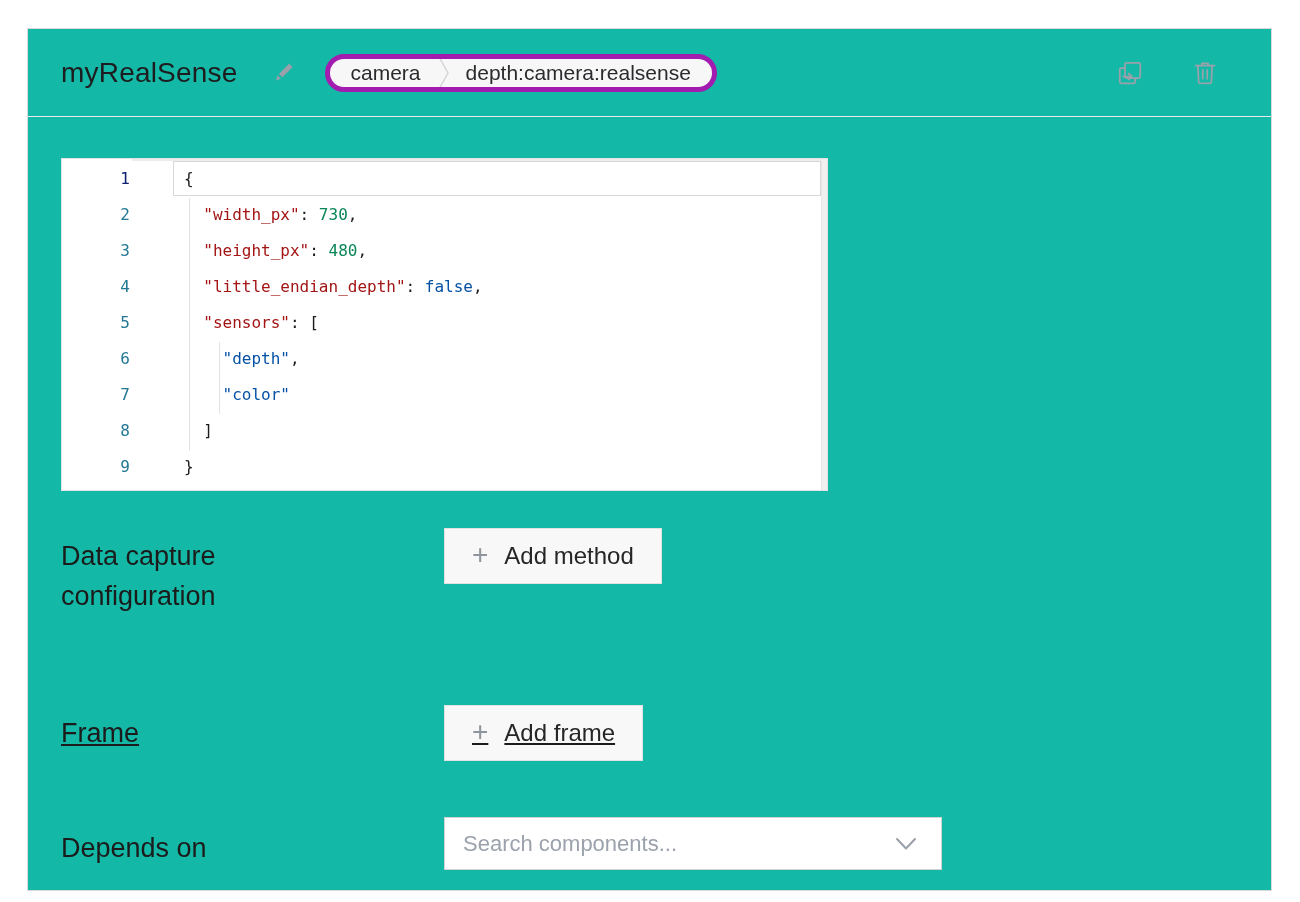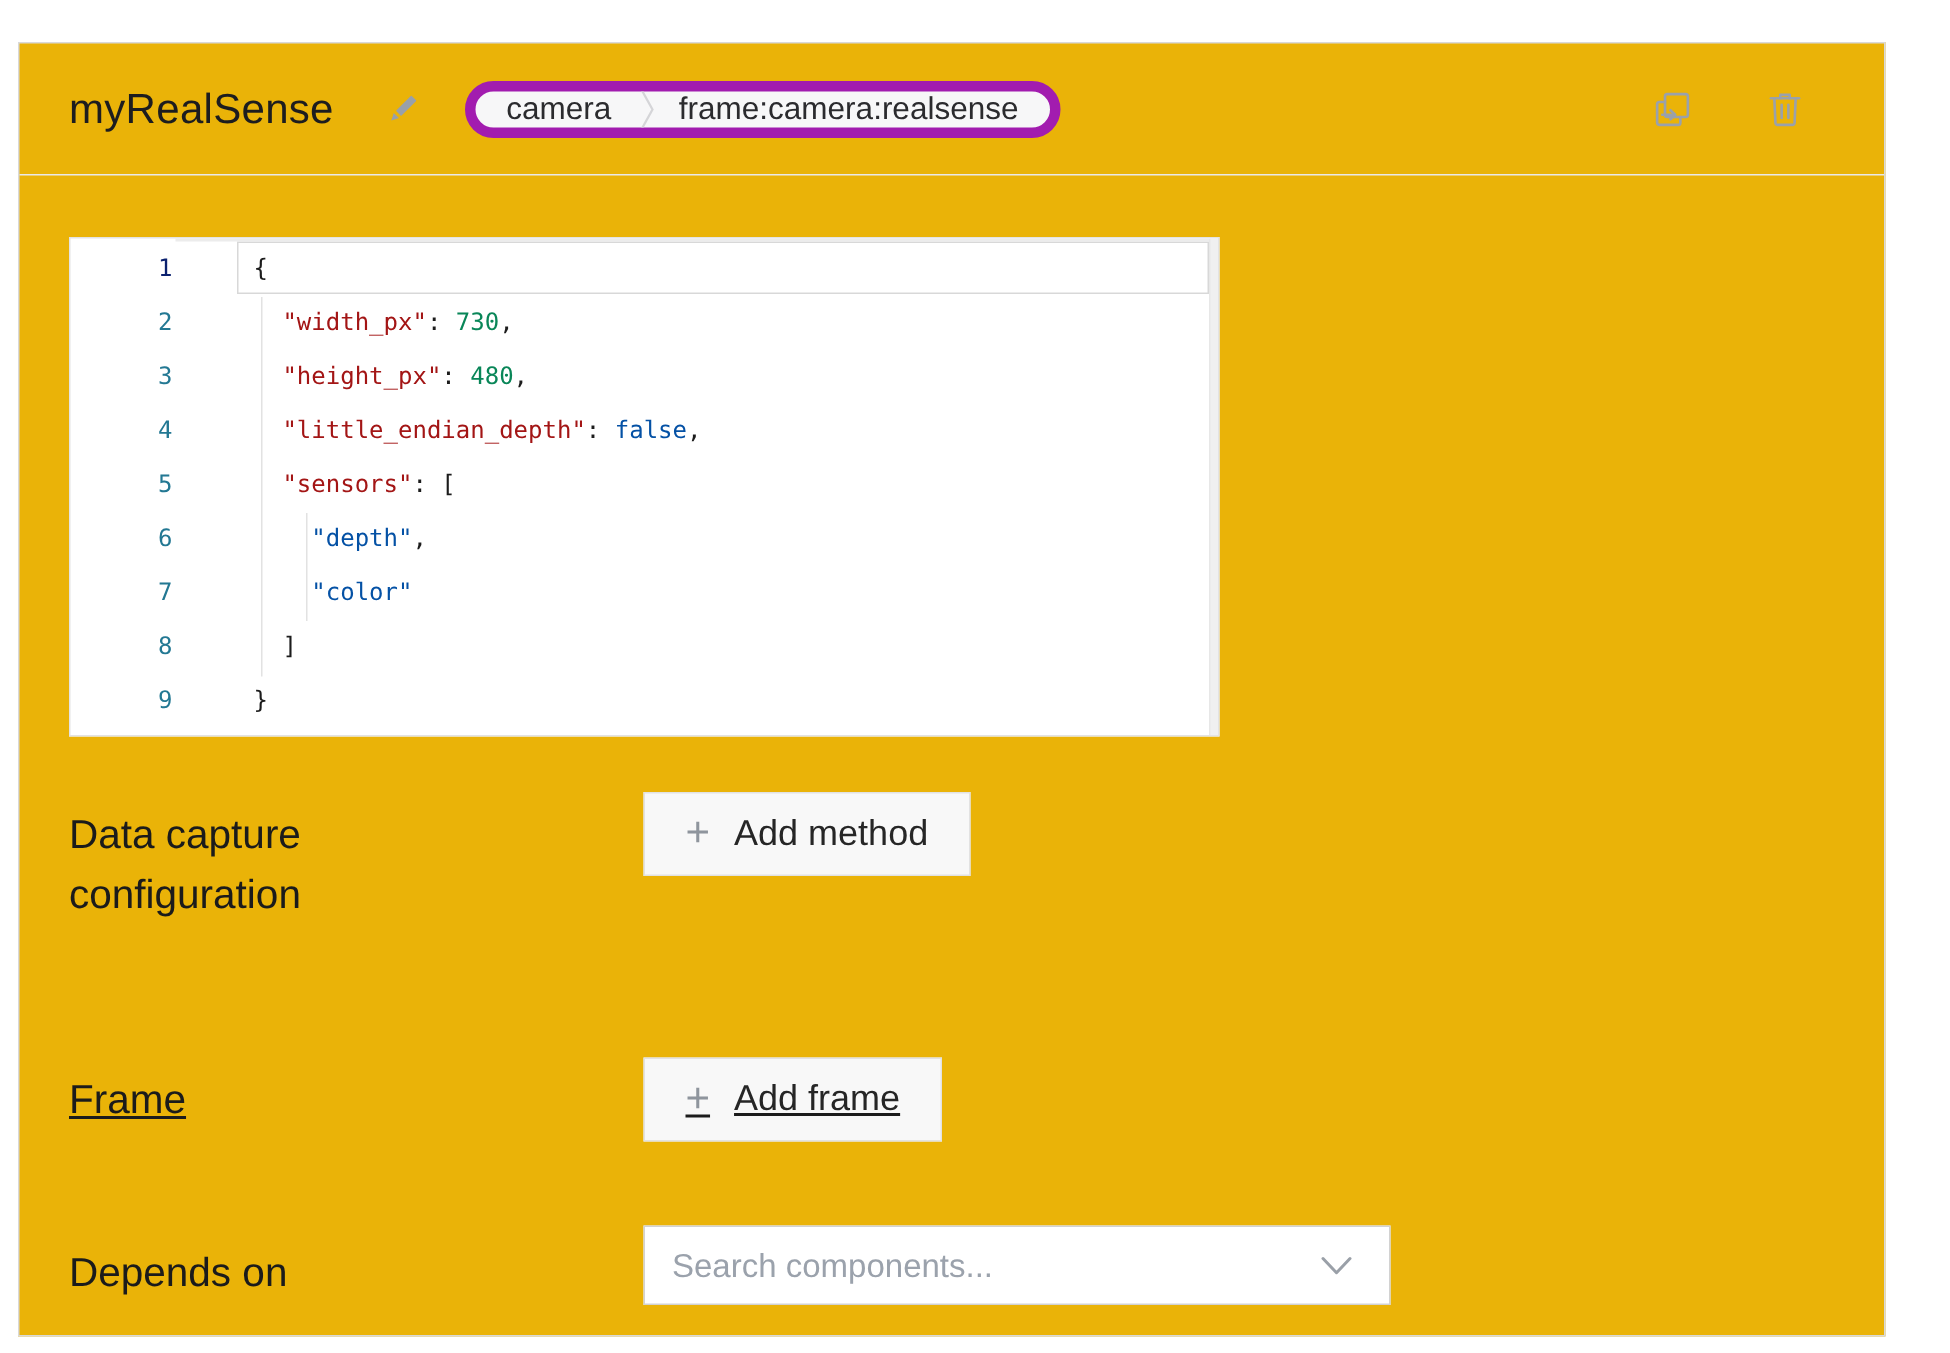--- a/index.html
+++ b/index.html
@@ -8,23 +8,23 @@
     width: 1300px; height: 902px;
     background: #ffffff;
     font-family: "Liberation Sans", sans-serif;
     color: #1c1c1c;
     overflow: hidden;
     position: relative;
   }
 
   .card {
     position: absolute;
-    left: 12px; top: 28px;
+    left: 27px; top: 28px;
     width: 1245px; height: 863px;
-    background: #eab308;
+    background: #14b8a6;
     border: 1px solid #d9d9d9;
   }
 
   
   .card-header {
     height: 88px;
     display: flex;
     align-items: center;
     padding: 0 33px;
     border-bottom: 1px solid #e9e9e9;
@@ -36,21 +36,21 @@
   }
   .icon-btn {
     background: none; border: none; padding: 0;
     display: inline-flex; align-items: center; justify-content: center;
     color: #9aa1ab; cursor: pointer;
   }
   .edit-btn { margin-left: 30px; }
   .type-badge {
     margin-left: 27px;
     height: 38px;
-    border: 7px solid #a21caf;
+    border: 5px solid #a21caf;
     background: #f7f7f8;
     border-radius: 19px;
     display: flex; align-items: center;
     padding: 0 21px;
     gap: 15px;
     font-size: 21px;
     color: #2b2b2e;
     overflow: hidden;
   }
   .header-actions {
@@ -207,21 +207,21 @@
       </span>
     </button>
 
     <div class="type-badge">
       <span>camera</span>
       <span style="display:flex;">
         <svg width="15" height="38" viewBox="0 0 15 38" fill="none" stroke="#d5d5d8" stroke-width="1.5">
           <polyline points="2,1 12,19 2,37"></polyline>
         </svg>
       </span>
-      <span>frame:camera:realsense</span>
+      <span>depth:camera:realsense</span>
     </div>
 
     <div class="header-actions">
       <button class="icon-btn">
         <span style="display:flex;">
           <svg width="30" height="30" viewBox="0 0 24 24" fill="none" stroke="currentColor" stroke-width="1.4" stroke-linecap="round" stroke-linejoin="round">
             <rect x="8" y="3.8" width="12.2" height="12.2" rx="1.2"></rect>
             <path d="M16.2 16v3a1.2 1.2 0 0 1-1.2 1.2H5A1.2 1.2 0 0 1 3.8 19V9.2A1.2 1.2 0 0 1 5 8h3"></path>
             <path d="M6.5 14.8h6.6"></path>
             <path d="M10.9 12.4l2.5 2.4-2.5 2.4"></path>

